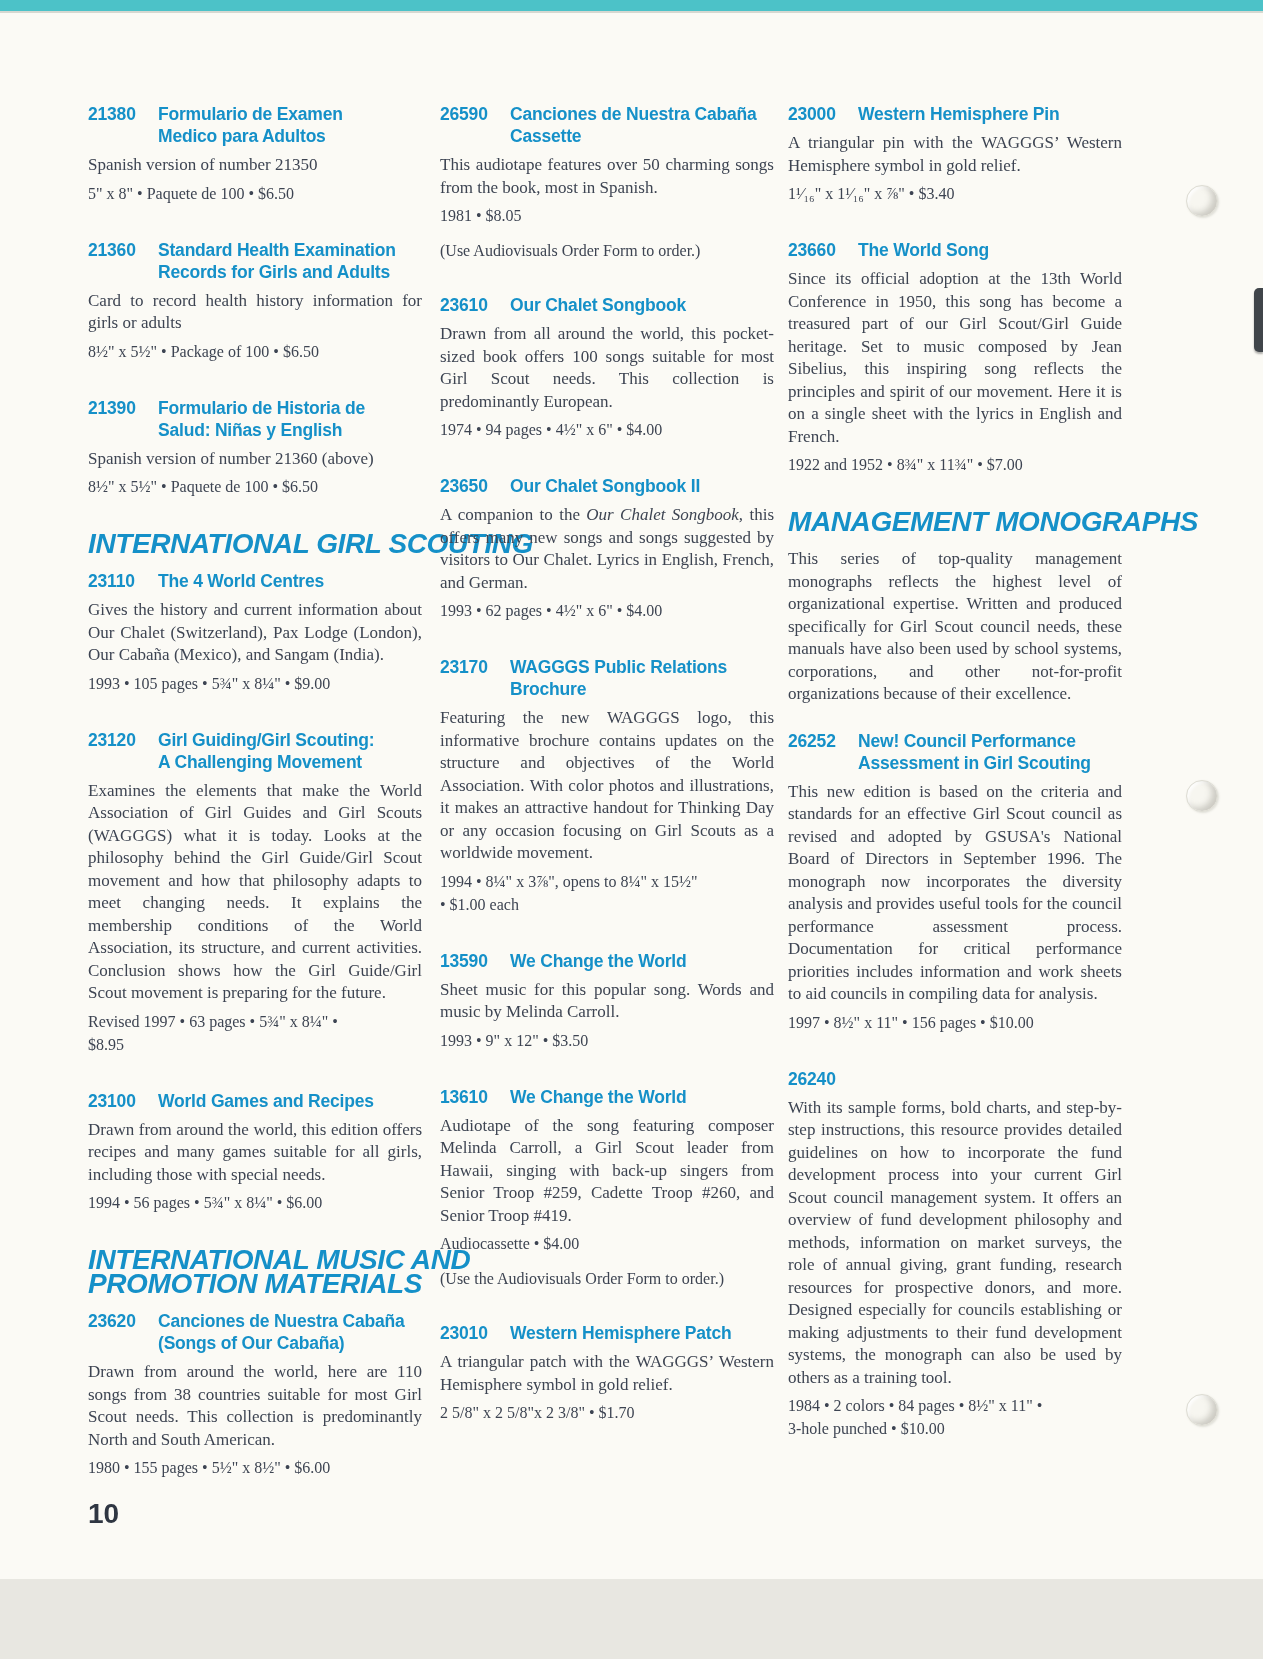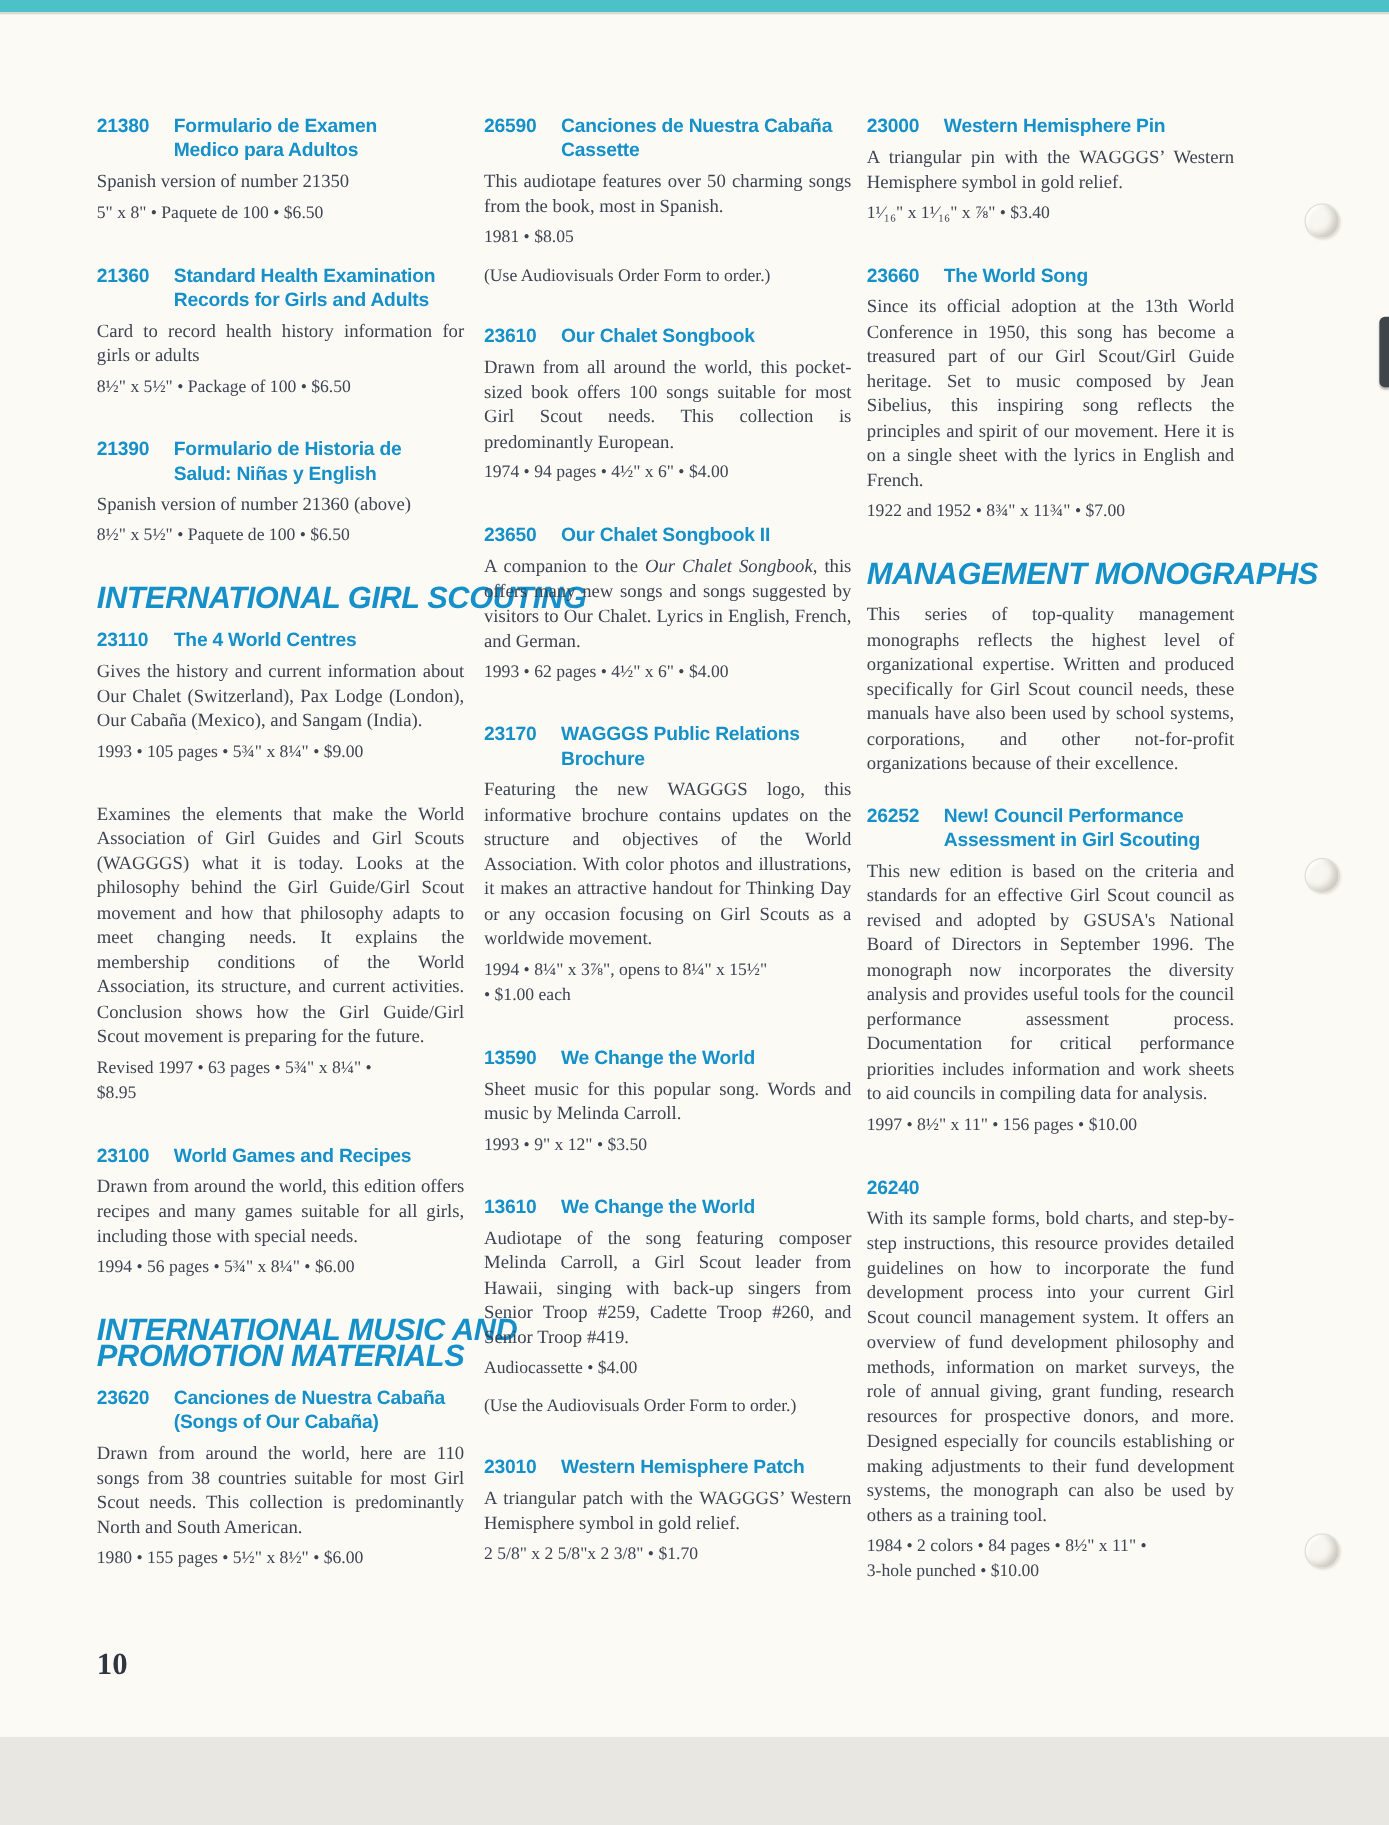--- a/index.html
+++ b/index.html
@@ -42,21 +42,21 @@
   .paragraph{margin-bottom:24px;}
   .specs{
     font-size:16px;line-height:23px;margin-top:5px;color:var(--body,#3d4452);
   }
   .specs + .specs{margin-top:0;}
   .note{
     font-size:16px;margin-top:15px;color:var(--body,#3d4452);
   }
   .page-number{
     position:absolute;left:88px;top:1498px;
-    font-family:Liberation Serif, serif;
+    font-family:Liberation Sans, sans-serif;
     font-weight:bold;font-size:28px;color:#2f3642;
   }
   .hole{
     position:absolute;left:1186px;width:30px;height:30px;border-radius:50%;
     background:#f7f6f0;border:1px solid #deddd4;
     box-shadow: inset -5px -3px 6px rgba(140,138,128,0.40),
                 inset 2px 2px 3px rgba(255,255,255,0.9),
                 1px 1px 2px rgba(150,150,140,0.25);
   }
   .hole-1{top:185px;}
@@ -116,20 +116,27 @@
         <h3 class="item-heading">
           <span class="item-number">23110</span>
           <span class="item-title">
             <div class="title-line">The 4 World Centres</div>
           </span>
         </h3>
         <p class="desc">Gives the history and current information about Our Chalet (Switzerland), Pax Lodge (London), Our Cabaña (Mexico), and Sangam (India).</p>
         <div class="specs">1993 • 105 pages • 5¾" x 8¼" • $9.00</div>
       </div>
       <div class="item">
+        <h3 class="item-heading">
+          <span class="item-number">23120</span>
+          <span class="item-title">
+            <div class="title-line">Girl Guiding/Girl Scouting:</div>
+            <div class="title-line">A Challenging Movement</div>
+          </span>
+        </h3>
         <p class="desc">Examines the elements that make the World Association of Girl Guides and Girl Scouts (WAGGGS) what it is today. Looks at the philosophy behind the Girl Guide/Girl Scout movement and how that philosophy adapts to meet changing needs. It explains the membership conditions of the World Association, its structure, and current activities. Conclusion shows how the Girl Guide/Girl Scout movement is preparing for the future.</p>
         <div class="specs">Revised 1997 • 63 pages • 5¾" x 8¼" •</div>
         <div class="specs">$8.95</div>
       </div>
       <div class="item">
         <h3 class="item-heading">
           <span class="item-number">23100</span>
           <span class="item-title">
             <div class="title-line">World Games and Recipes</div>
           </span>

